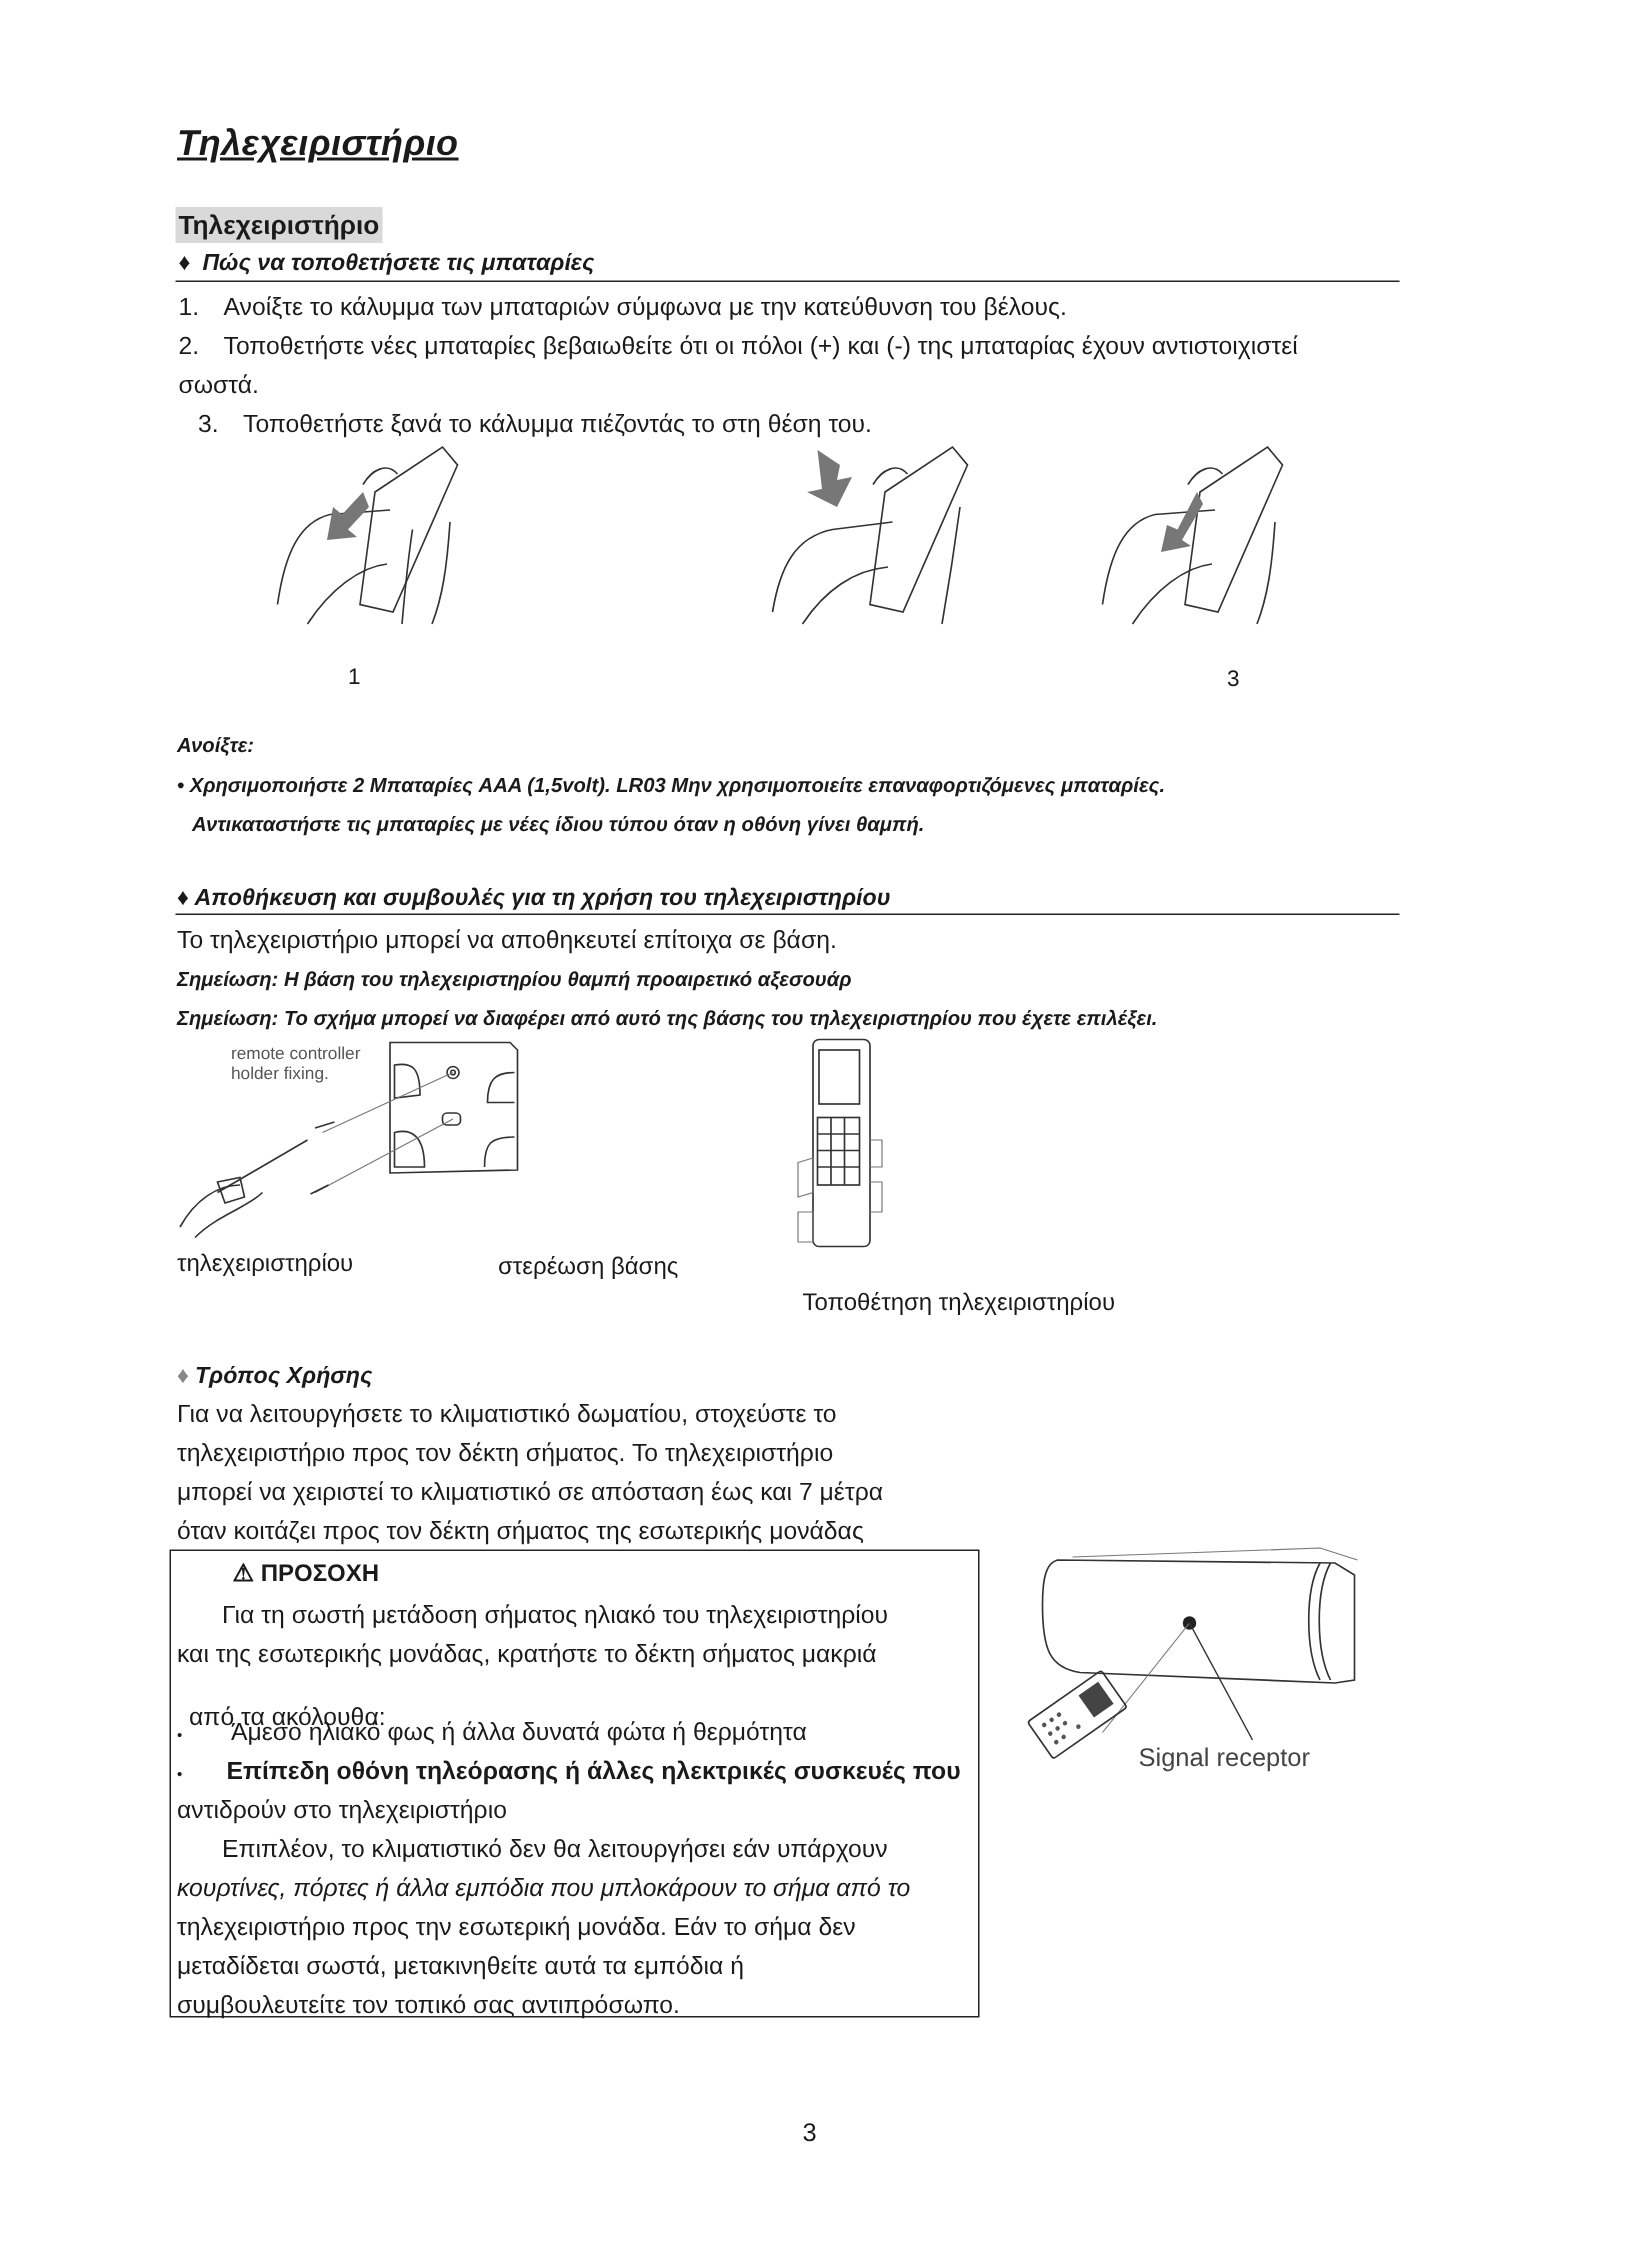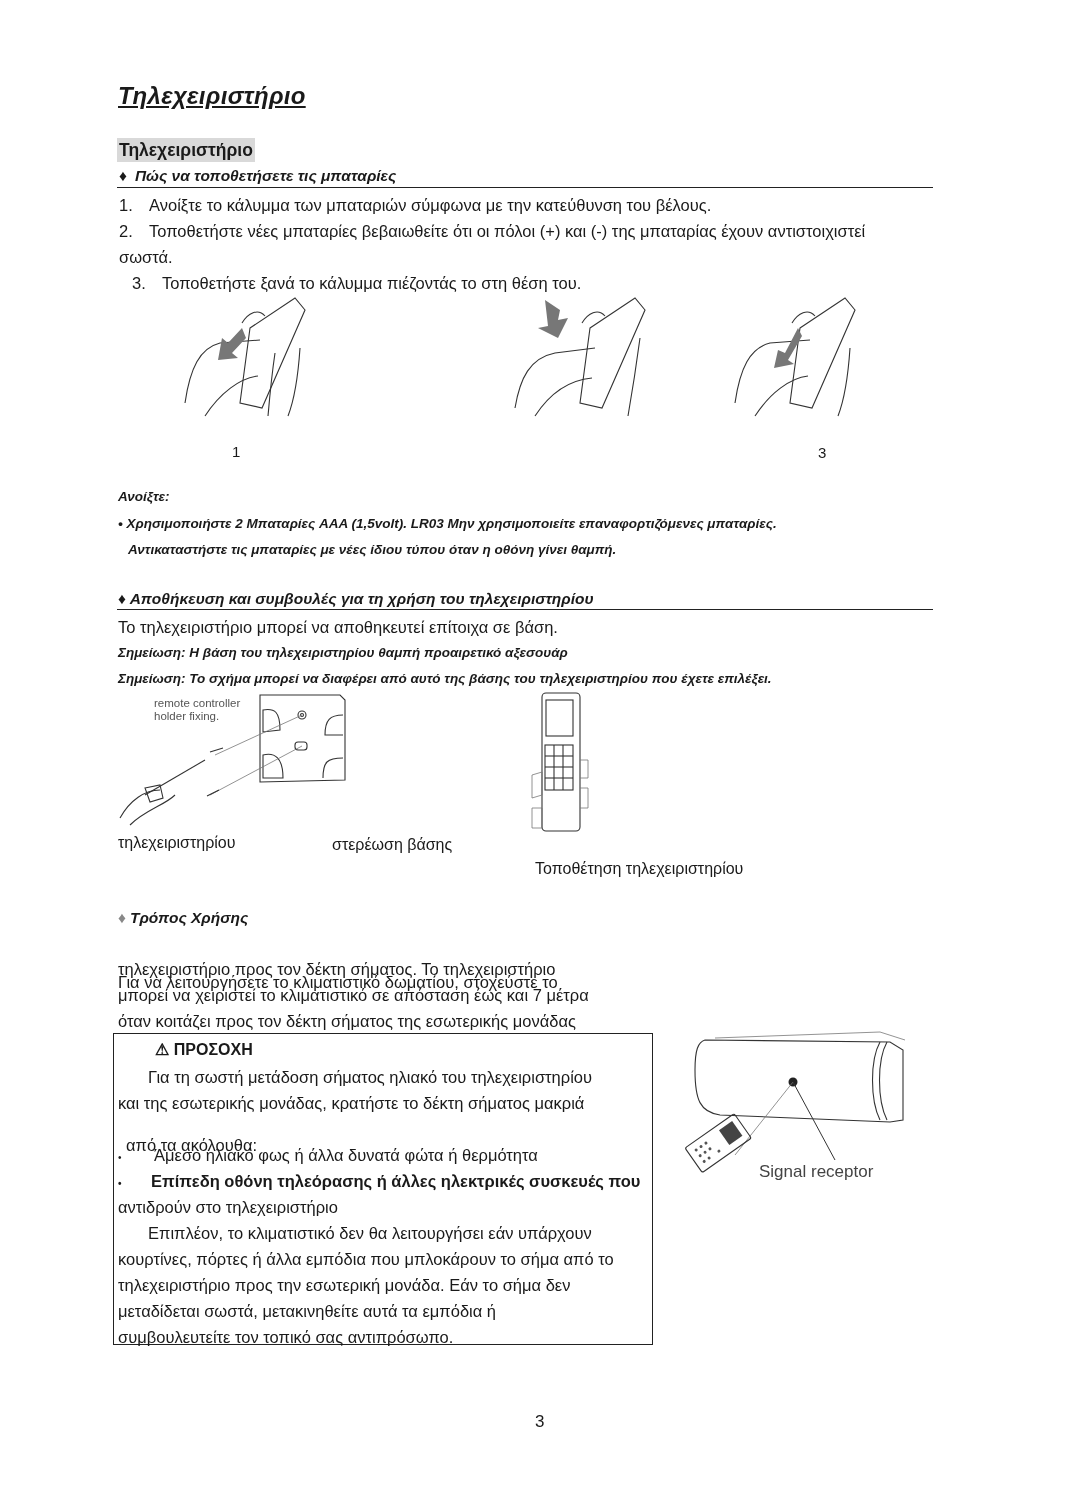--- a/index.html
+++ b/index.html
@@ -117,42 +117,42 @@
       <line x1="15" y1="77" x2="43" y2="77"></line>
       <line x1="15" y1="88" x2="43" y2="88"></line>
   </g>
   <path class="lnl" d="M2 85 L12 82 L12 105 L2 108 Z M50 70 L58 70 L58 88 L50 88 M50 98 L58 98 L58 118 L50 118 M2 118 L12 118 L12 138 L2 138 Z"></path>
 </svg>
 <div class="abs caption" style="left:535px; top:858px;">Τοποθέτηση τηλεχειριστηρίου</div>
 
 <div class="abs sechead" style="left:118px; top:907px;">
   <span style="font-style:normal; color:#888; margin-right:4px;">♦</span><span>Τρόπος Χρήσης</span>
 </div>
-<div class="abs t" style="left:118px; top:930px;margin-top:39px;">Για να λειτουργήσετε το κλιματιστικό δωματίου, στοχεύστε το</div>
+<div class="abs t" style="left:118px; top:930px;">Για να λειτουργήσετε το κλιματιστικό δωματίου, στοχεύστε το</div>
 <div class="abs t" style="left:118px; top:956px;">τηλεχειριστήριο προς τον δέκτη σήματος. Το τηλεχειριστήριο</div>
 <div class="abs t" style="left:118px; top:982px;">μπορεί να χειριστεί το κλιματιστικό σε απόσταση έως και 7 μέτρα</div>
 <div class="abs t" style="left:118px; top:1008px;">όταν κοιτάζει προς τον δέκτη σήματος της εσωτερικής μονάδας</div>
 
 <div class="abs warnbox"></div>
 <div class="abs" style="left:155px; top:1038px; font-size:16px; font-weight:bold; line-height:24px; white-space:nowrap;">
   <span>⚠</span>
   <span>ΠΡΟΣΟΧΗ</span>
 </div>
 <div class="abs t" style="left:148px; top:1064px;">Για τη σωστή μετάδοση σήματος ηλιακό του τηλεχειριστηρίου</div>
 <div class="abs t" style="left:118px; top:1090px;">και της εσωτερικής μονάδας, κρατήστε το δέκτη σήματος μακριά</div>
 <div class="abs t" style="left:126px; top:1116px;margin-top:16px;">από τα ακόλουθα:</div>
 <div class="abs t" style="left:118px; top:1142px;">
   <span style="display:inline-block;width:36px;font-size:10px;">•</span><span>Άμεσο ηλιακό φως ή άλλα δυνατά φώτα ή θερμότητα</span>
 </div>
 <div class="abs t" style="left:118px; top:1168px;font-weight:bold;">
   <span style="display:inline-block;width:33px;font-size:10px;">•</span><span>Επίπεδη οθόνη τηλεόρασης ή άλλες ηλεκτρικές συσκευές που</span>
 </div>
 <div class="abs t" style="left:118px; top:1194px;">αντιδρούν στο τηλεχειριστήριο</div>
 <div class="abs t" style="left:148px; top:1220px;">Επιπλέον, το κλιματιστικό δεν θα λειτουργήσει εάν υπάρχουν</div>
-<div class="abs t" style="left:118px; top:1246px;">κουρτίνες, πόρτες ή άλλα εμπόδια που μπλοκάρουν το σήμα από το</div>
+<div class="abs t" style="left:118px; top:1246px;font-style:italic;">κουρτίνες, πόρτες ή άλλα εμπόδια που μπλοκάρουν το σήμα από το</div>
 <div class="abs t" style="left:118px; top:1272px;">τηλεχειριστήριο προς την εσωτερική μονάδα. Εάν το σήμα δεν</div>
 <div class="abs t" style="left:118px; top:1298px;">μεταδίδεται σωστά, μετακινηθείτε αυτά τα εμπόδια ή</div>
 <div class="abs t" style="left:118px; top:1324px;">συμβουλευτείτε τον τοπικό σας αντιπρόσωπο.</div>
 
 <svg style="left:665px; top:1030px;" width="250" height="190" viewBox="0 0 250 190">
   <path class="ln" d="M40 10 L225 12 L238 20 L238 90 L225 92 L55 85 C35 82 30 70 30 40 C30 20 33 12 40 10 Z"></path>
   <path class="lnl" d="M50 8 L215 2 L240 10"></path>
   <path class="ln" d="M215 12 C205 30 205 70 215 90"></path>
   <path class="ln" d="M222 12 C212 30 212 70 222 90"></path>
   <circle cx="128" cy="52" r="4.5" fill="#222"></circle>

